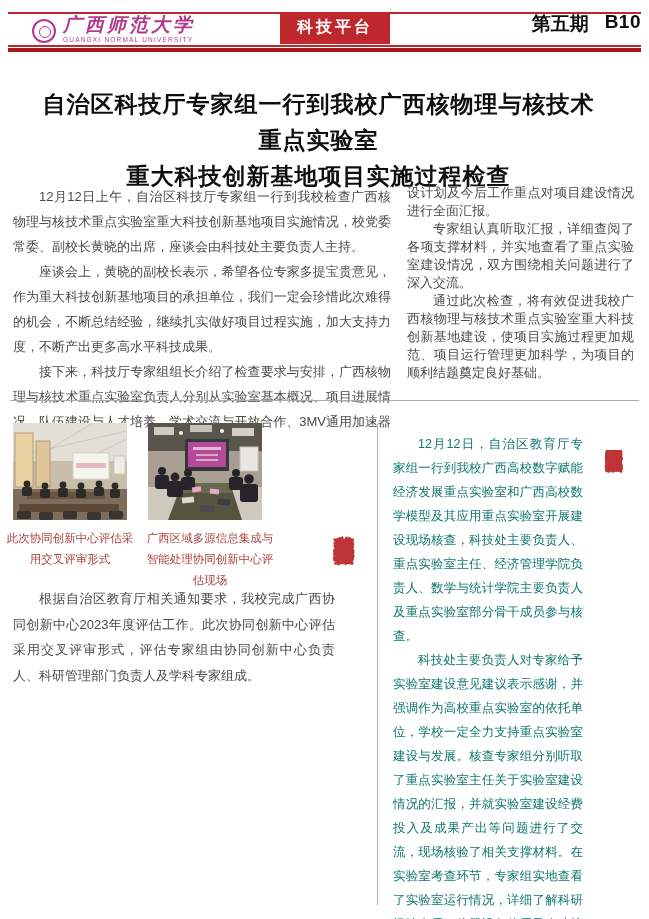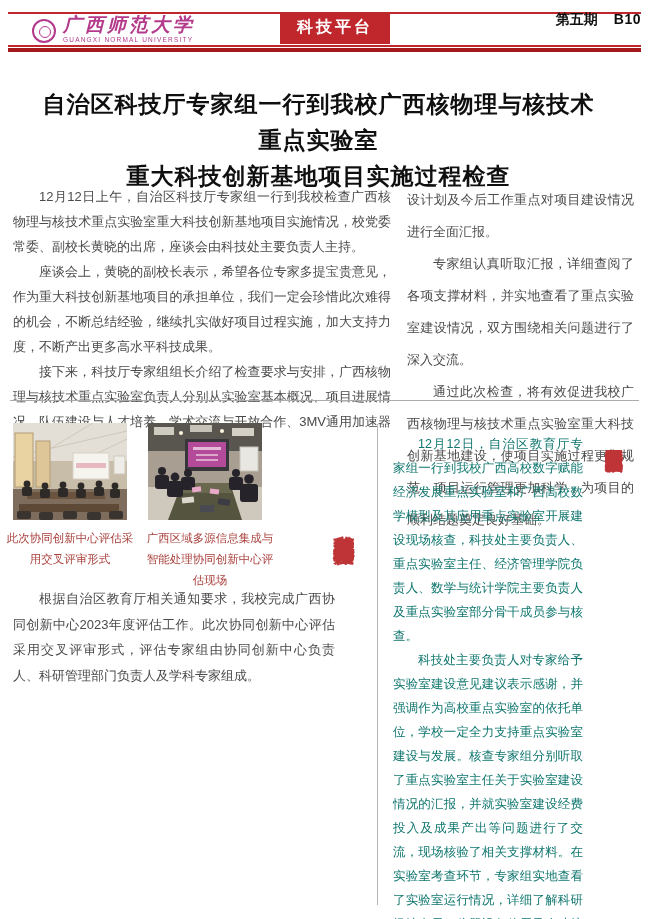--- a/index.html
+++ b/index.html
@@ -13,32 +13,32 @@
   .hdr-botline1{position:absolute;bottom:5px;left:0;right:0;height:2px;background:#c0272c;}
   .hdr-botline2{position:absolute;bottom:0;left:0;right:0;height:4px;background:#a5181d;}
   .logo{position:absolute;left:18px;top:5px;display:flex;align-items:center;gap:7px;background:#fff;padding:0 6px;}
   .seal{width:24px;height:24px;border:2px solid #b43a8c;border-radius:50%;position:relative;box-sizing:border-box;}
   .seal::after{content:"";position:absolute;left:50%;top:50%;width:10px;height:10px;margin:-5px 0 0 -5px;border:1px solid #b43a8c;border-radius:50%;}
   .logo-txt{display:flex;flex-direction:column;}
   .logo-cn{font-family:"Liberation Serif","DejaVu Serif",serif;font-style:italic;font-weight:bold;font-size:19px;color:#b43a8c;letter-spacing:3px;line-height:20px;}
   .logo-en{font-size:6.5px;color:#b43a8c;letter-spacing:1.2px;border-bottom:2px solid #b43a8c;padding-bottom:2px;margin-top:1px;}
   .section-box{position:absolute;left:272px;top:3px;width:110px;height:31px;background:#c0272c;color:#ffffff;
     font-size:16px;font-weight:bold;text-align:center;line-height:27px;letter-spacing:3px;}
-  .issue{position:absolute;right:0;top:1px;display:flex;gap:16px;font-size:14px;font-weight:900;color:#0e0e0e;}
+  .issue{position:absolute;right:0;top:1px;display:flex;gap:16px;font-size:19px;font-weight:900;color:#0e0e0e;}
   .issue .code{letter-spacing:0.5px;}
   
   .headline{position:absolute;top:70px;left:16px;right:28px;margin:16px;text-align:center;
     font-size:23px;line-height:36px;font-weight:900;color:#0f0f0f;letter-spacing:1px;}
   .headline span{display:block;}
   
   .top-article{position:absolute;top:148px;left:13px;width:626px;display:flex;gap:16px;margin-top:36px;}
   .top-article .col-left{width:378px;}
   .top-article .col-right{width:227px;}
   .top-article p{margin:0;font-size:13px;line-height:25px;text-align:justify;text-indent:2em;color:#4a4a4a;}
-  .top-article .col-right p{line-height:32px;}
+  .top-article .col-right p{line-height:18px;}
   .top-article p.cont{text-indent:0;}
   
   .divider-h{position:absolute;top:400px;left:10px;width:629px;height:1px;background:#ababab;}
   .divider-v{position:absolute;left:377px;top:424px;width:1px;height:481px;background:#b5b5b5;}
   
   .photo-row{position:absolute;top:423px;left:13px;display:flex;gap:21px;}
   .photo{width:114px;height:97px;margin:0;overflow:hidden;background:#cfc8bc;}
   .photo svg{display:block;}
   .caption-row{position:absolute;top:528px;left:3px;display:flex;gap:6px;}
   .caption{width:134px;text-align:center;font-size:11.5px;line-height:21px;color:#a8403c;}

